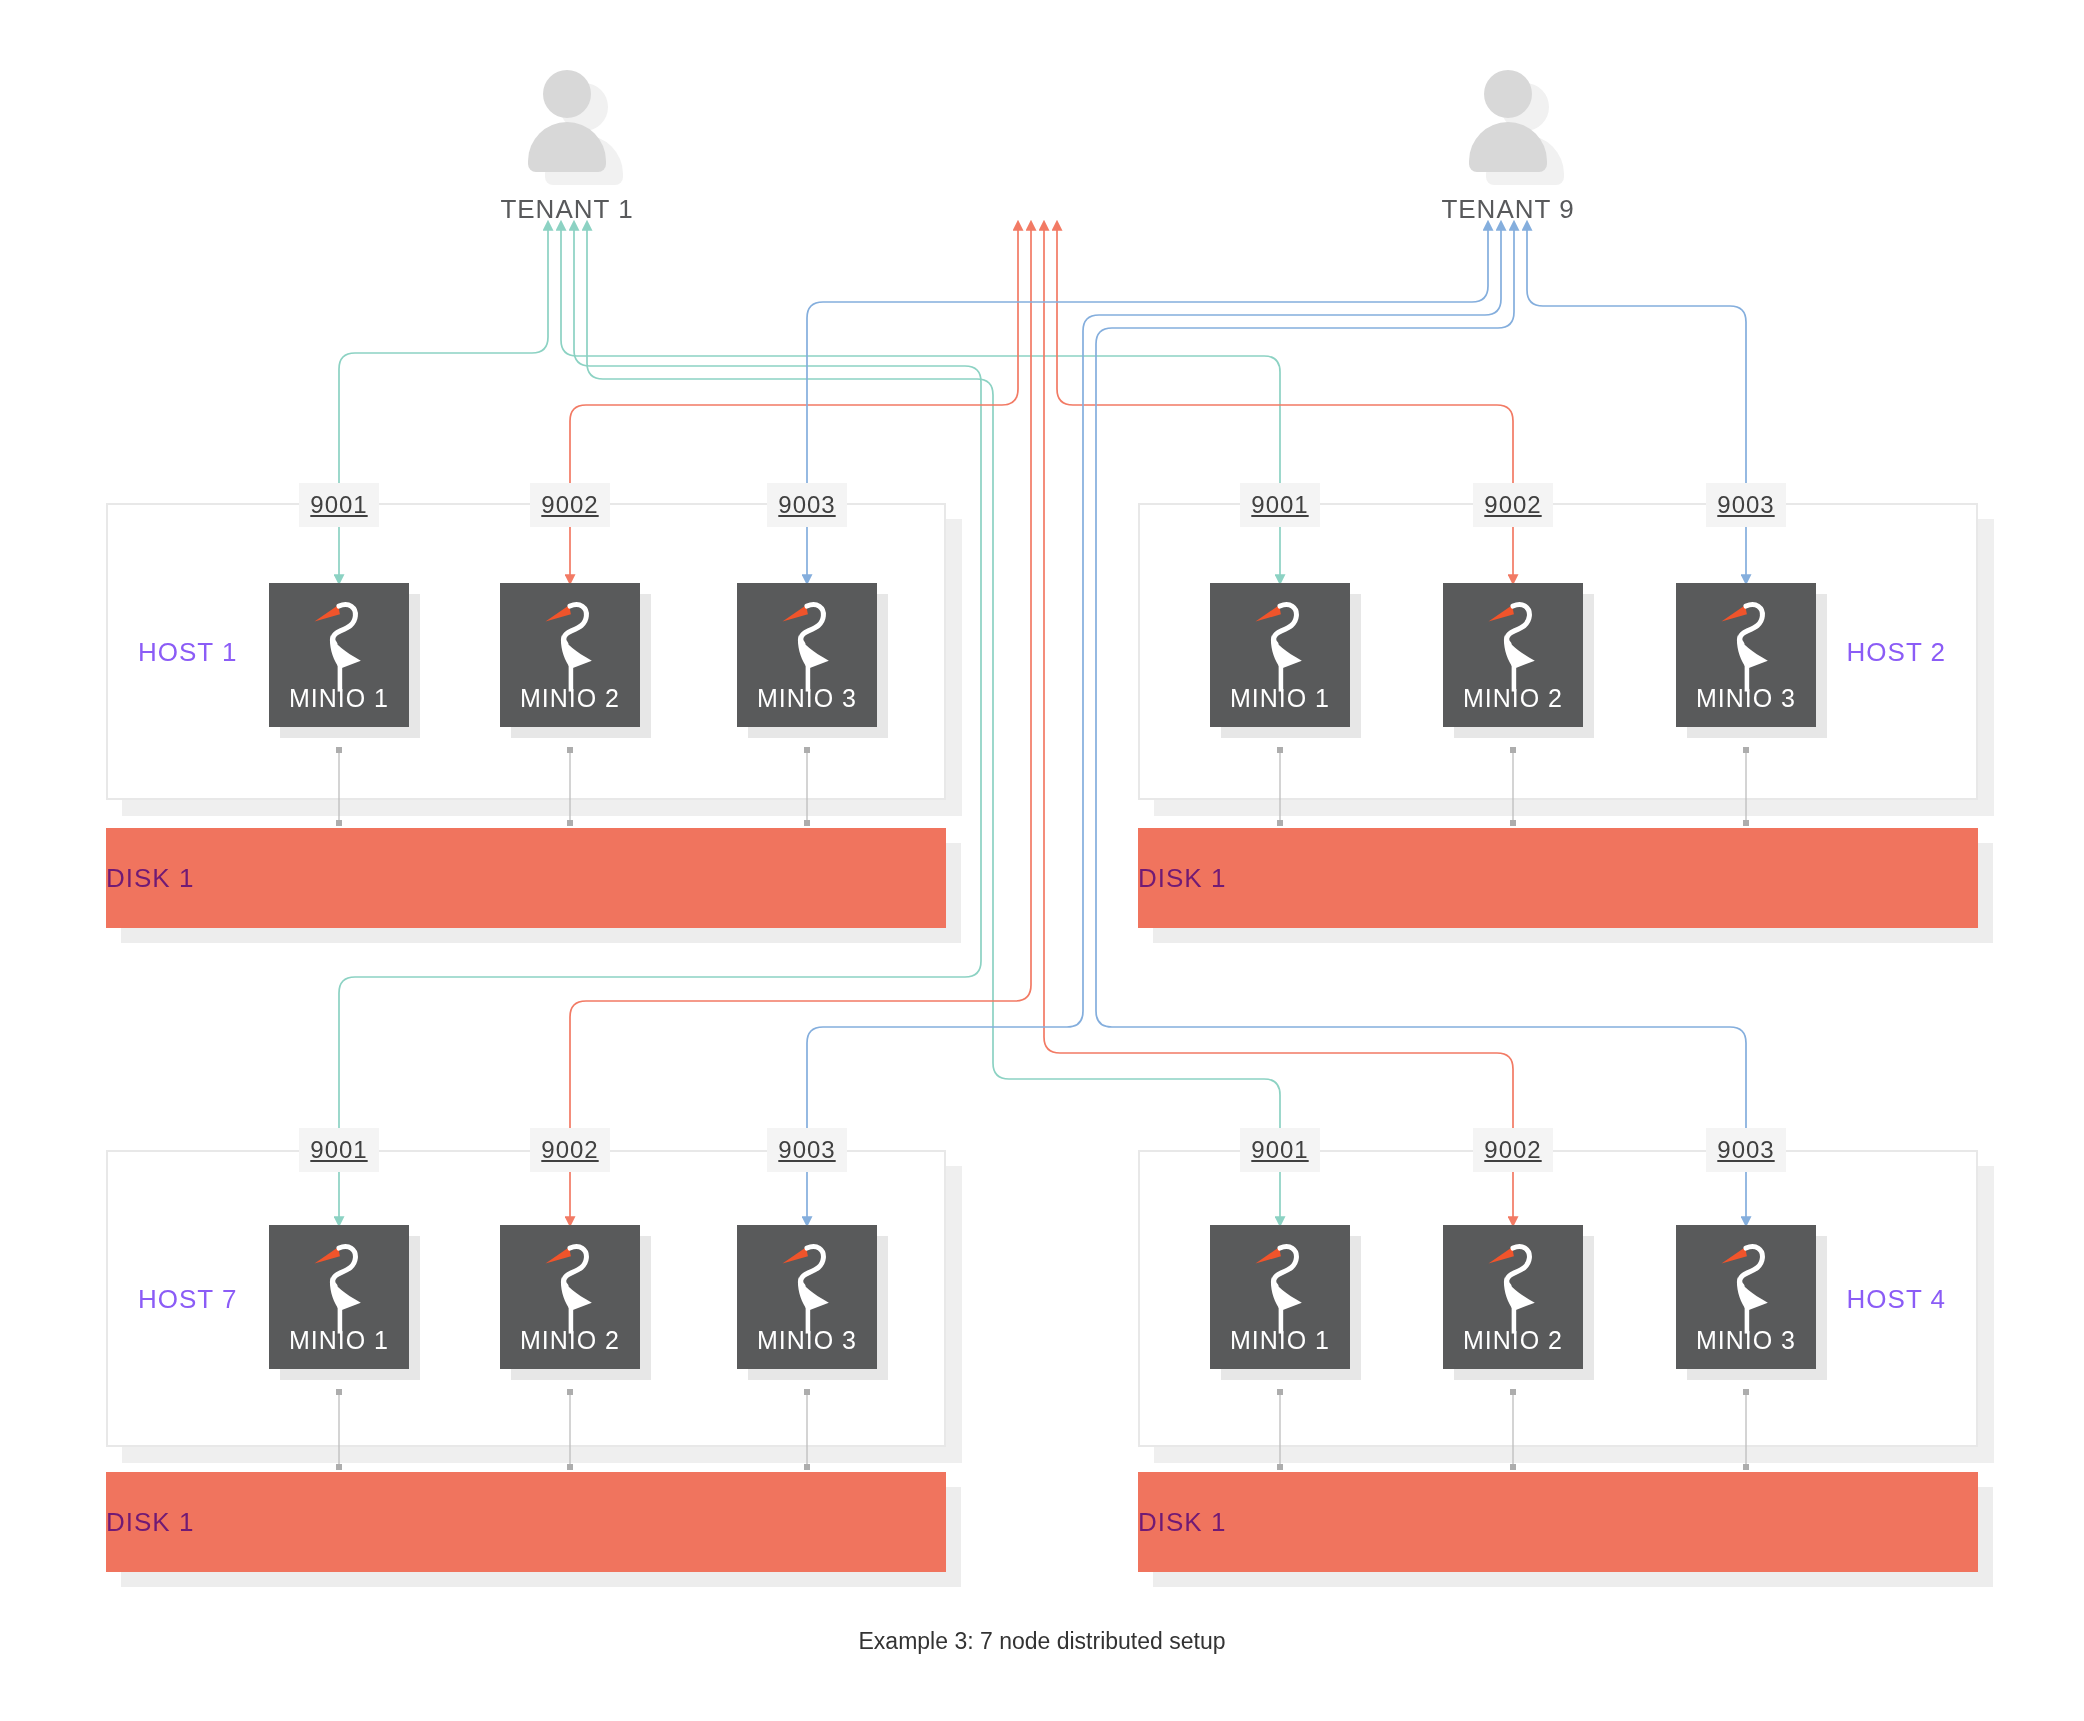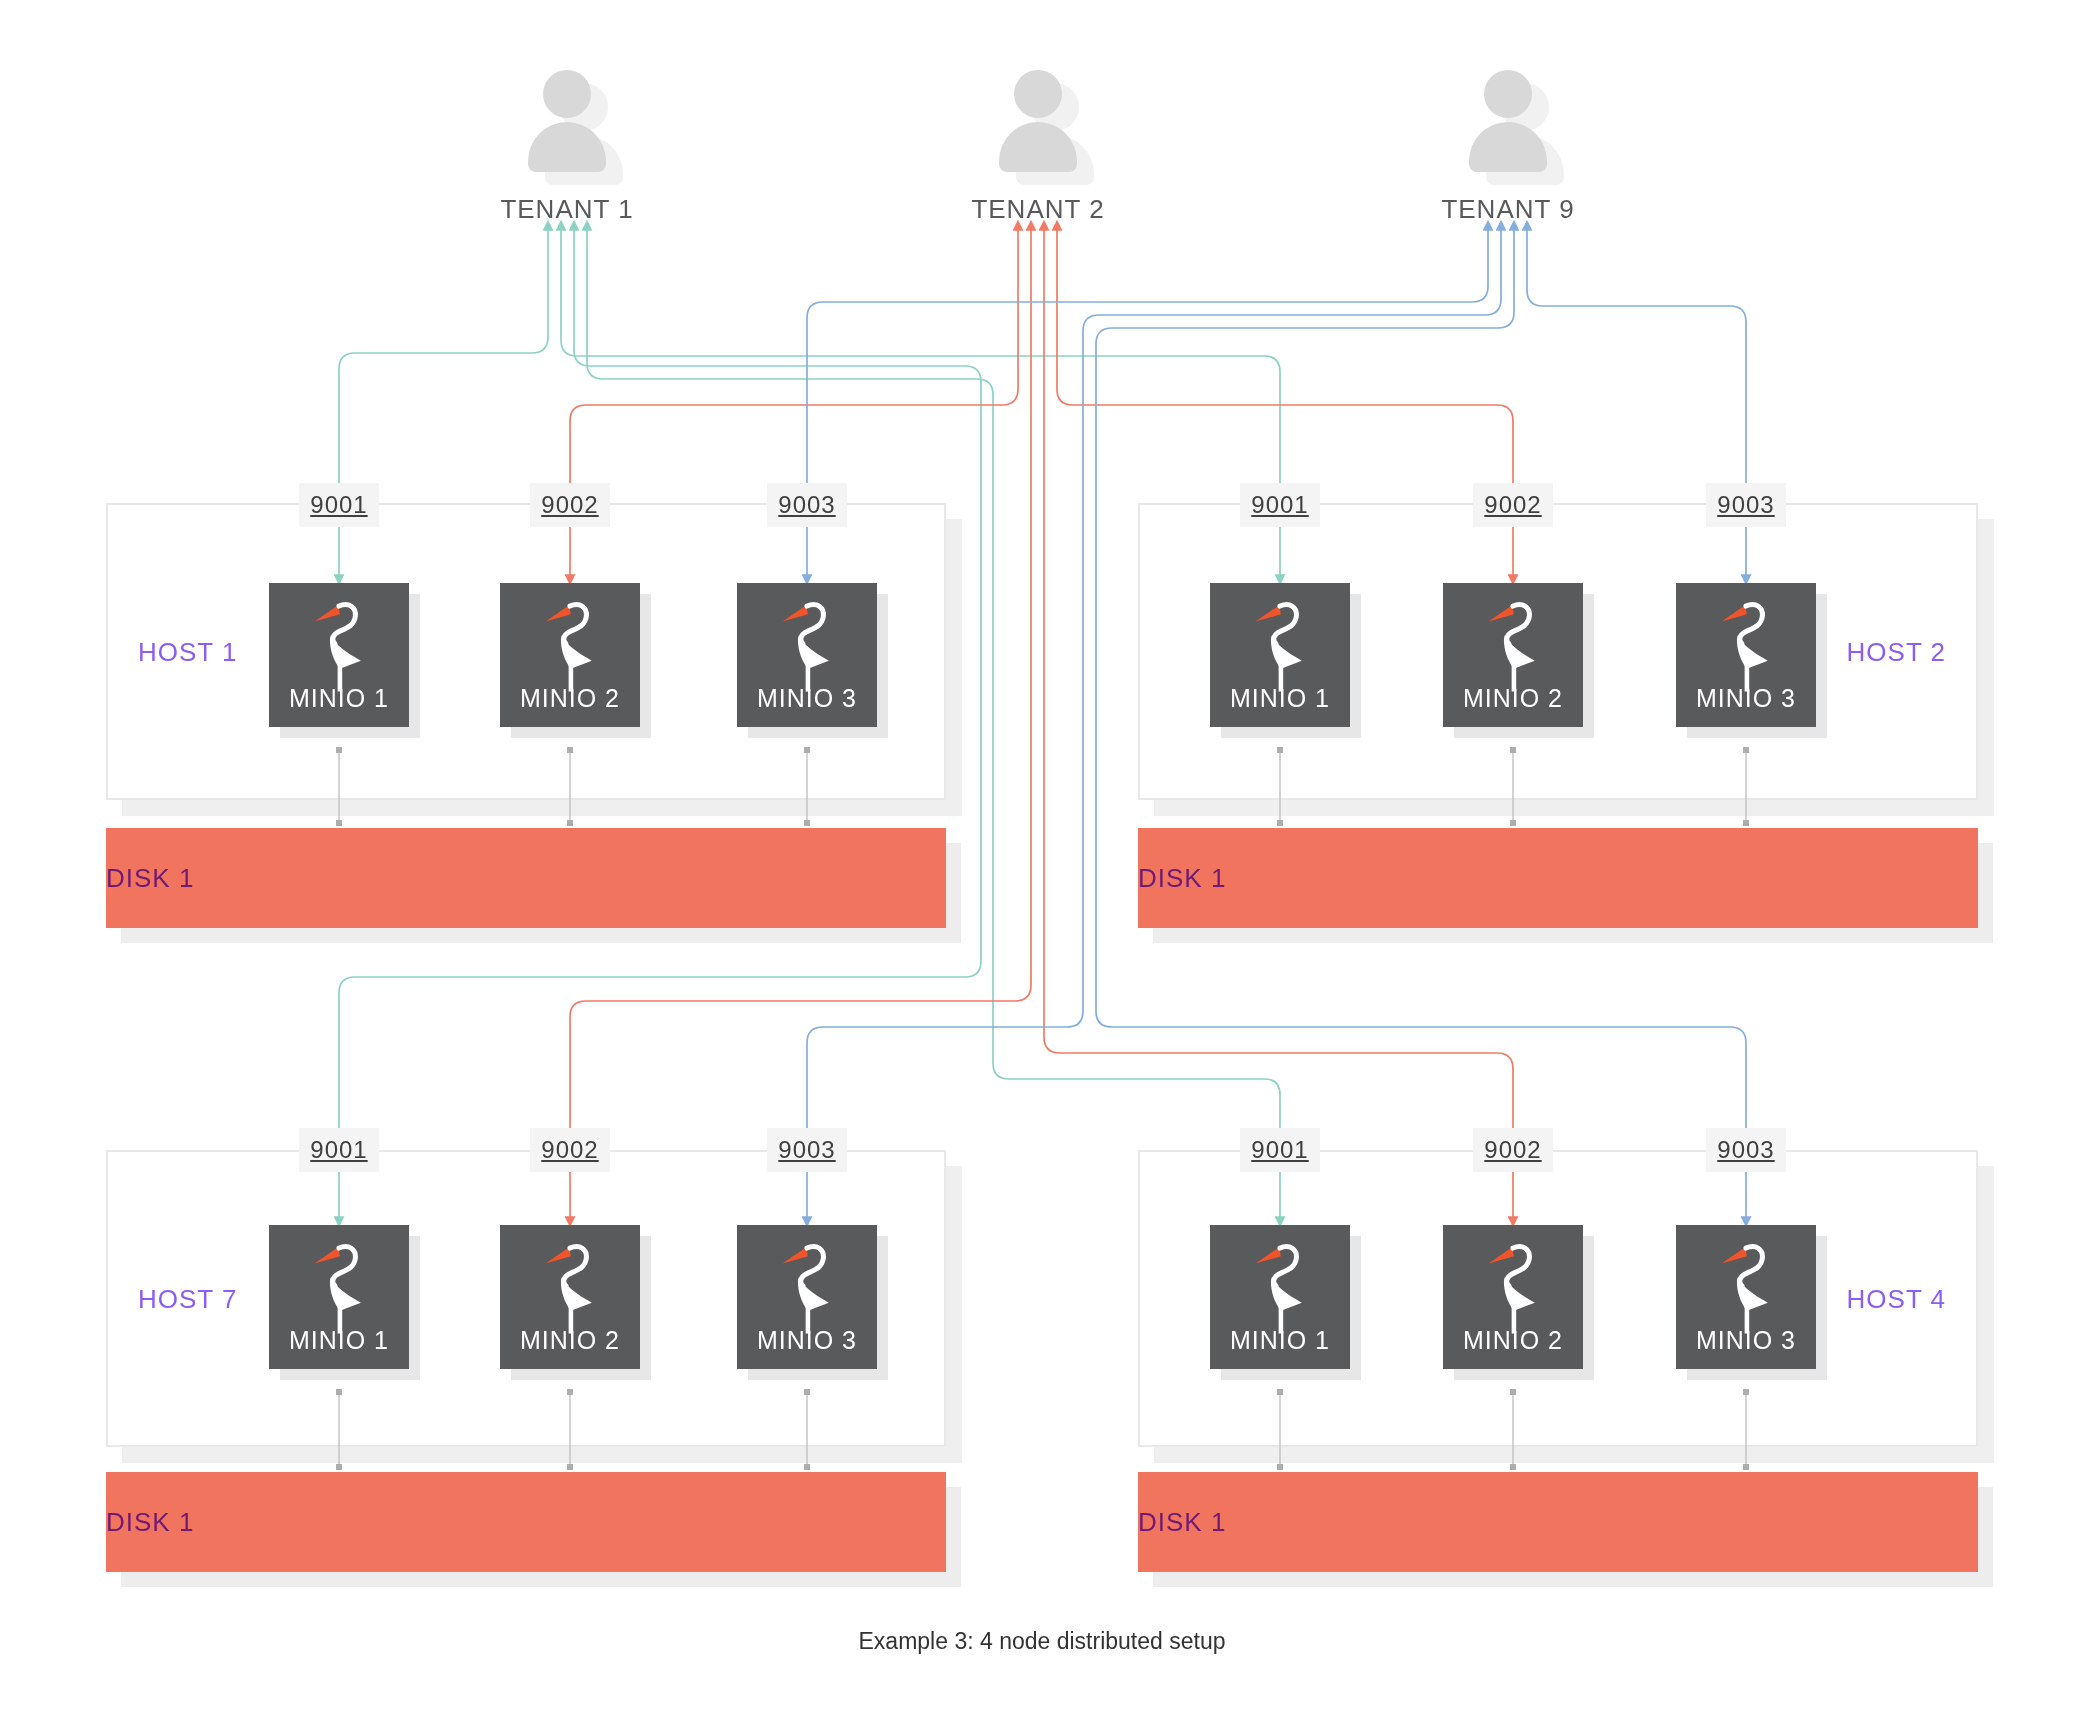--- a/index.html
+++ b/index.html
@@ -249,30 +249,23 @@
     <div class="disk-label">DISK 1</div>
   </div>
 
   <div class="tenant" style="left:482px;">
     <div class="shape head-shadow"></div>
     <div class="shape body-shadow"></div>
     <div class="shape head"></div>
     <div class="shape body"></div>
     <div class="tenant-label">TENANT 1</div>
   </div>
-  <div class="tenant" style="left:953px;">
-    <div class="shape head-shadow"></div>
-    <div class="shape body-shadow"></div>
-    <div class="shape head"></div>
-    <div class="shape body"></div>
-    <div class="tenant-label">TENANT 2</div>
-  </div>
   <div class="tenant" style="left:1423px;">
     <div class="shape head-shadow"></div>
     <div class="shape body-shadow"></div>
     <div class="shape head"></div>
     <div class="shape body"></div>
     <div class="tenant-label">TENANT 9</div>
   </div>
 
-  <div class="caption">Example 3: 4 node distributed setup</div>
+  <div class="caption">Example 3: 7 node distributed setup</div>
 
 </div>
 
 </body></html>

